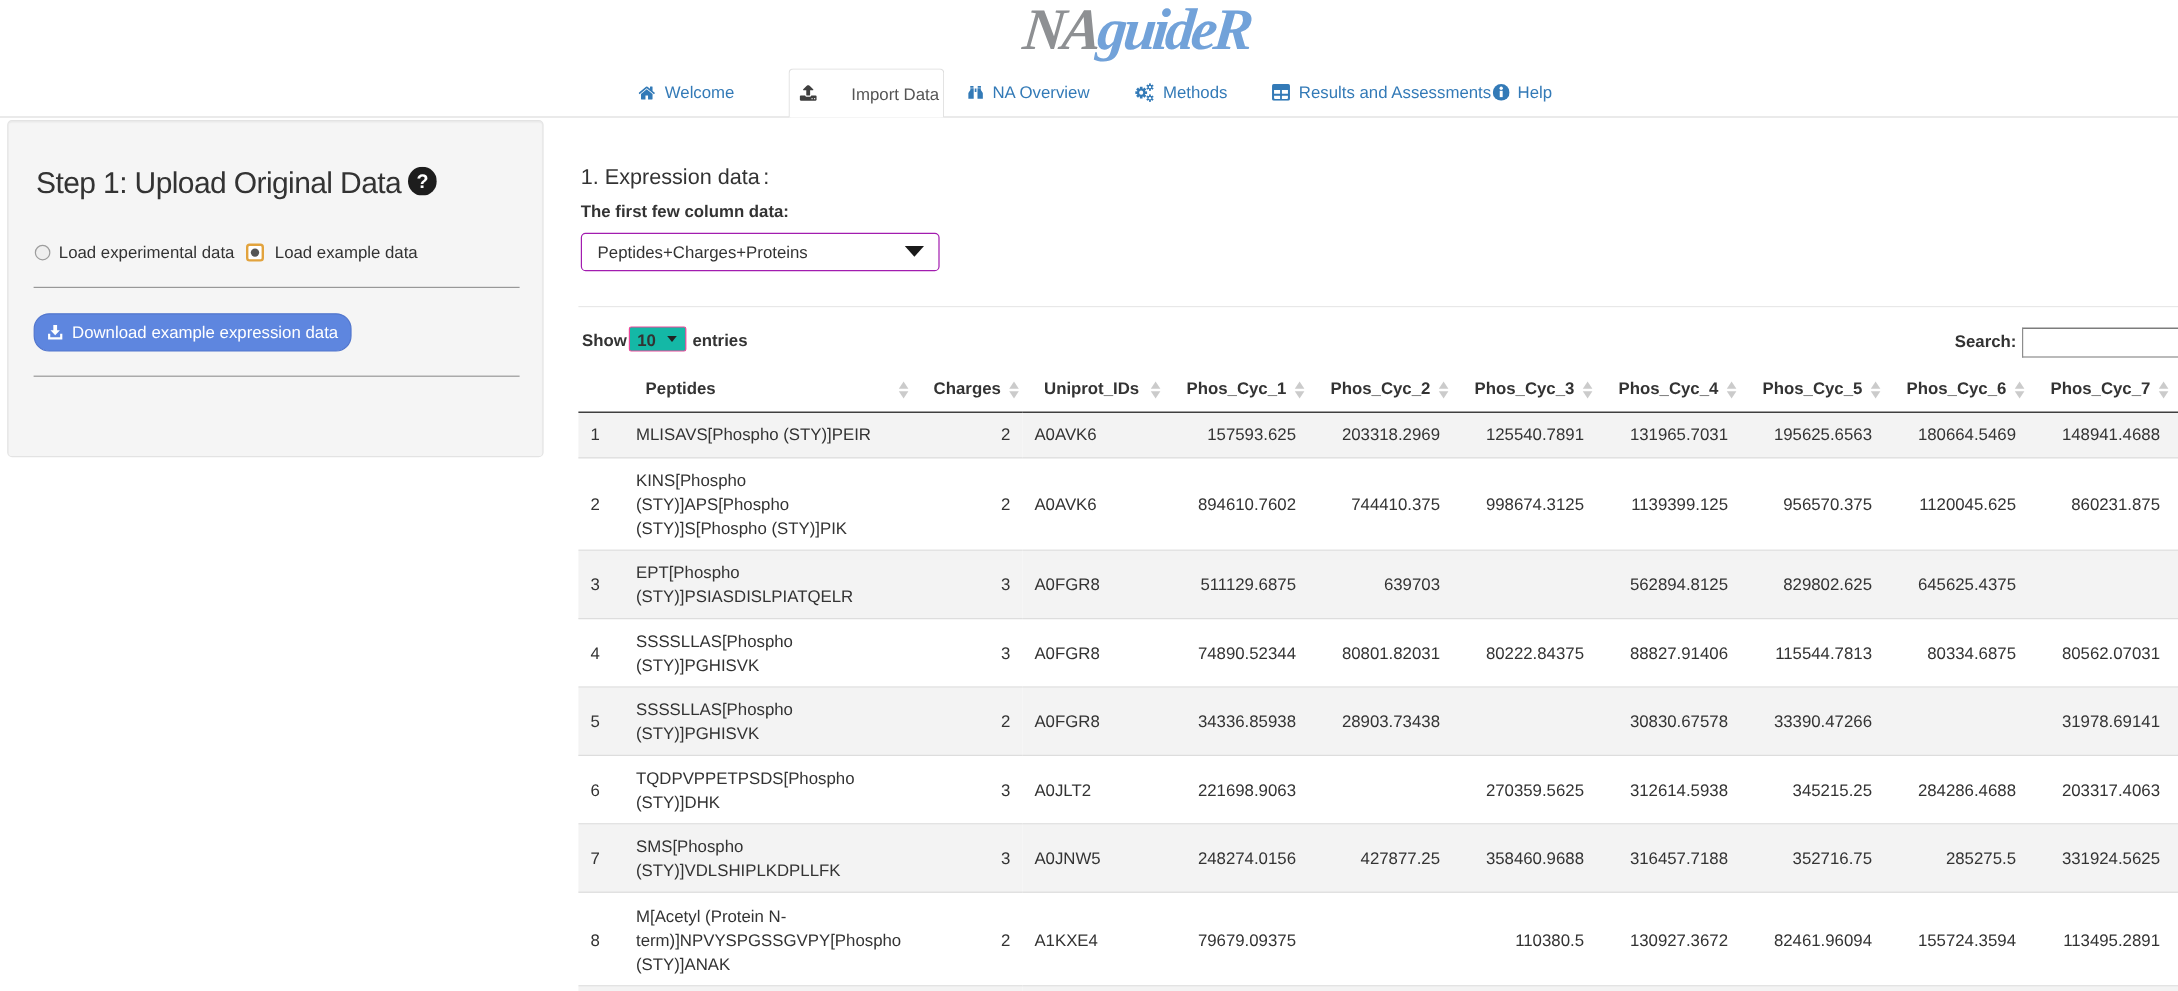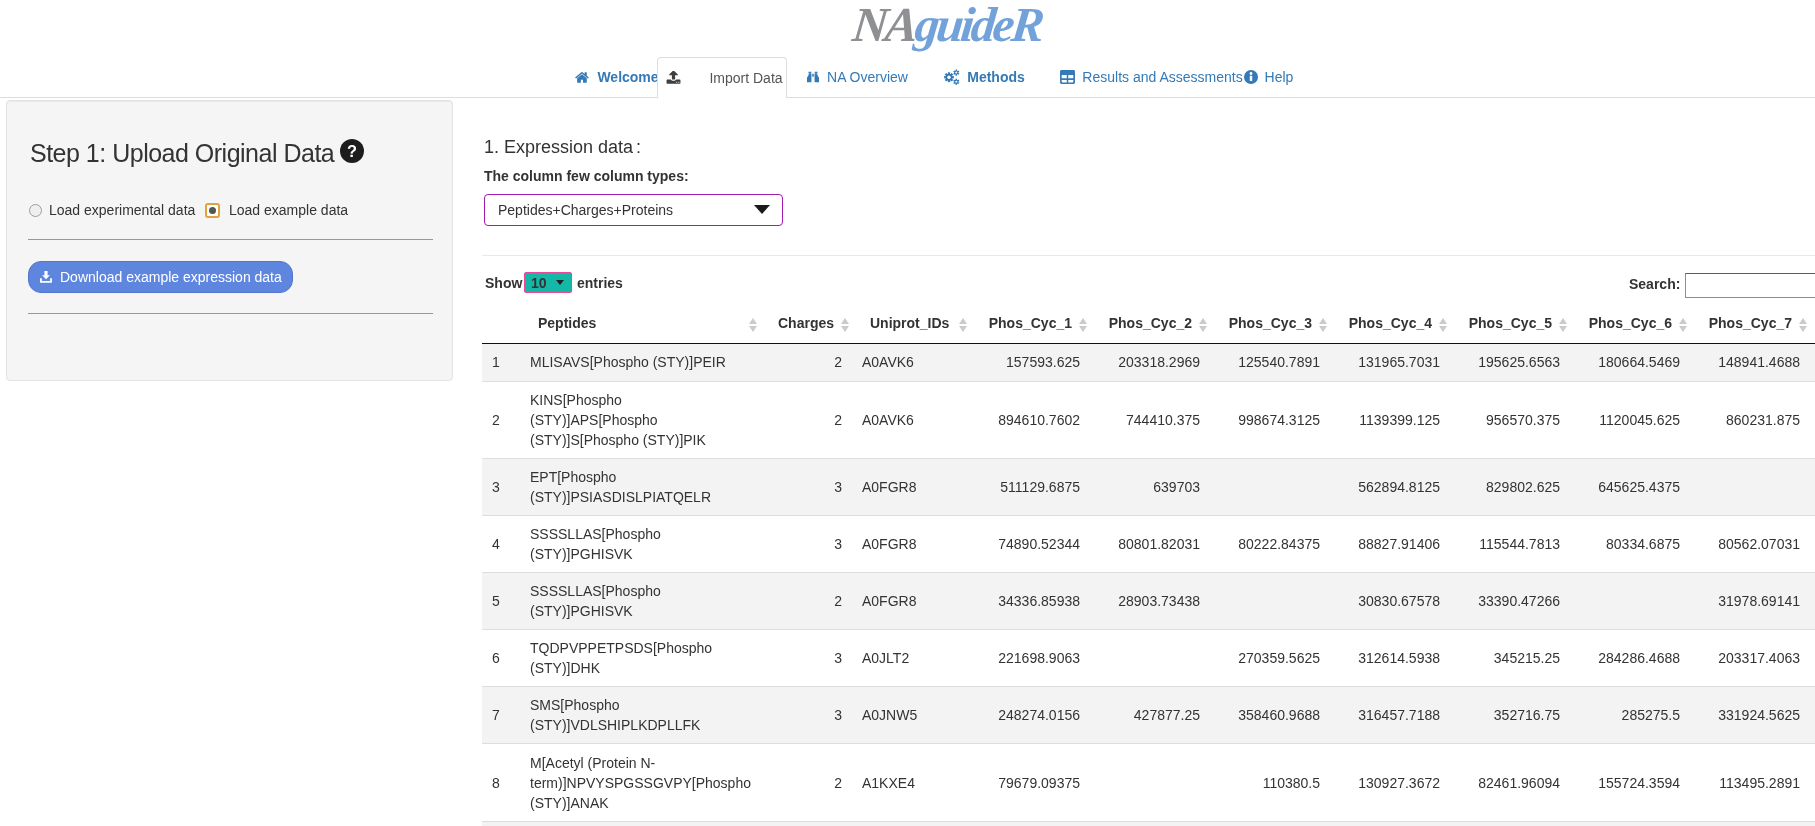--- a/index.html
+++ b/index.html
@@ -81,39 +81,39 @@
   border-left:4px solid transparent; border-right:4px solid transparent; }
 th .s b { top:0; border-bottom:6px solid #cbcbcb; }
 th .s i { bottom:0; border-top:6px solid #cbcbcb; }
 </style>
 </head>
 <body>
 
 <div class="abs" id="logo"><span class="na">NA</span><span class="gu">guideR</span></div>
 
 <div class="abs" id="navstrip">
-  <a class="tab" style="left:560px;width:114px;font-weight:bold;">
+  <a class="tab" style="left:515px;width:114px;">
       <svg width="15" height="15" viewBox="0 0 1792 1792" fill="#337ab7">
         <path d="M1408 992v480q0 26-19 45t-45 19h-384v-384h-256v384h-384q-26 0-45-19t-19-45v-480q0-1 .5-3t.5-3l575-474 575 474q1 2 1 6zm223-69l-62 74q-8 9-21 11h-3q-13 0-21-7l-692-577-692 577q-12 8-24 7-13-2-21-11l-62-74q-8-10-7-23.5t11-21.5l719-599q32-26 76-26t76 26l244 204v-195q0-14 9-23t23-9h192q14 0 23 9t9 23v408l219 182q10 8 11 21.5t-7 23.5z"></path>
       </svg>
       <span>Welcome</span>
     </a>
   <div id="tab-active" style="left:657px;width:130px;">
       <svg width="15" height="15" viewBox="0 0 1664 1792" fill="#3f3f3f">
         <path d="M1280 1344q0-26-19-45t-45-19-45 19-19 45 19 45 45 19 45-19 19-45zm256 0q0-26-19-45t-45-19-45 19-19 45 19 45 45 19 45-19 19-45zm128-224v320q0 40-28 68t-68 28h-1472q-40 0-68-28t-28-68v-320q0-40 28-68t68-28h427q21 56 70.5 92t110.5 36h256q61 0 110.5-36t70.5-92h427q40 0 68 28t28 68zm-325-648q-17 40-59 40h-256v448q0 26-19 45t-45 19h-256q-26 0-45-19t-19-45v-448h-256q-42 0-59-40-17-39 14-69l448-448q18-19 45-19t45 19l448 448q31 30 14 69z"></path>
       </svg>
       <span>Import Data</span>
     </div>
   <a class="tab" style="left:787px;width:140px;">
       <svg width="14" height="14" viewBox="0 0 16 16" fill="#337ab7">
         <path d="M2.9 1.9h3.1v1.7H2.9z M10 1.9h3.1v1.7H10z M7.15 4.4h1.7v3.2h-1.7z M3 4.1h3.2v10H1.1V9.3q0-.6.3-1.1L3 5.6z M13 4.1H9.8v10h5.1V9.3q0-.6-.3-1.1L13 5.6z"></path>
       </svg>
       <span>NA Overview</span>
     </a>
-  <a class="tab" style="left:927px;width:114px;font-weight:bold;">
+  <a class="tab" style="left:927px;width:114px;">
       <svg width="17" height="16" viewBox="0 0 17 16" fill="#337ab7">
         <circle cx="6" cy="8.2" r="3.4"></circle>
         <rect x="4.9" y="3.299999999999999" width="2.2" height="2.5" transform="rotate(0.0 6 8.2)"></rect>
         <rect x="4.9" y="3.299999999999999" width="2.2" height="2.5" transform="rotate(45.0 6 8.2)"></rect>
         <rect x="4.9" y="3.299999999999999" width="2.2" height="2.5" transform="rotate(90.0 6 8.2)"></rect>
         <rect x="4.9" y="3.299999999999999" width="2.2" height="2.5" transform="rotate(135.0 6 8.2)"></rect>
         <rect x="4.9" y="3.299999999999999" width="2.2" height="2.5" transform="rotate(180.0 6 8.2)"></rect>
         <rect x="4.9" y="3.299999999999999" width="2.2" height="2.5" transform="rotate(225.0 6 8.2)"></rect>
         <rect x="4.9" y="3.299999999999999" width="2.2" height="2.5" transform="rotate(270.0 6 8.2)"></rect>
         <rect x="4.9" y="3.299999999999999" width="2.2" height="2.5" transform="rotate(315.0 6 8.2)"></rect>
@@ -169,21 +169,21 @@
   <div class="dlbtn" style="top:160px;">
       <svg width="14" height="14" viewBox="0 0 16 16" fill="#fff">
         <path d="M6.2 1h3.6v5h2.7L8 10.6 3.5 6h2.7z M1.2 9.4h2.1v3.2h9.4V9.4h2.1v5.3H1.2z"></path>
       </svg>
       <span>Download example expression data</span>
     </div>
   <hr style="top:212px;">
 </div>
 
 <div class="abs" id="h1e">1. Expression data<span style="margin-left:3px">:</span></div>
-<div class="abs" id="lbl-types">The column few column types:</div>
+<div class="abs" id="lbl-types">The first few column data:</div>
 <div class="abs" id="selbox">
     <span class="txt">Peptides+Charges+Proteins</span>
     <span class="car"></span>
   </div>
 <div class="abs" id="mainhr"></div>
 
 <div class="abs" id="lenlab">Show</div>
 <div class="abs" id="lensel">
     <span class="txt">10</span>
     <span class="car"></span>

